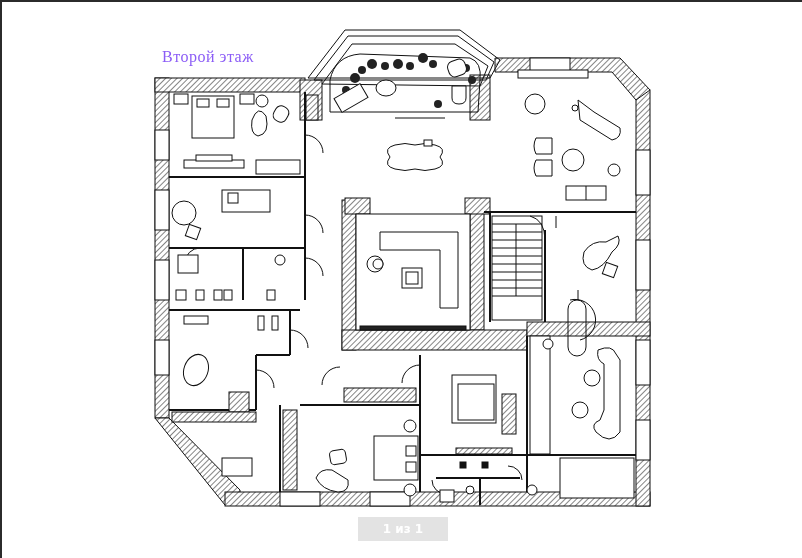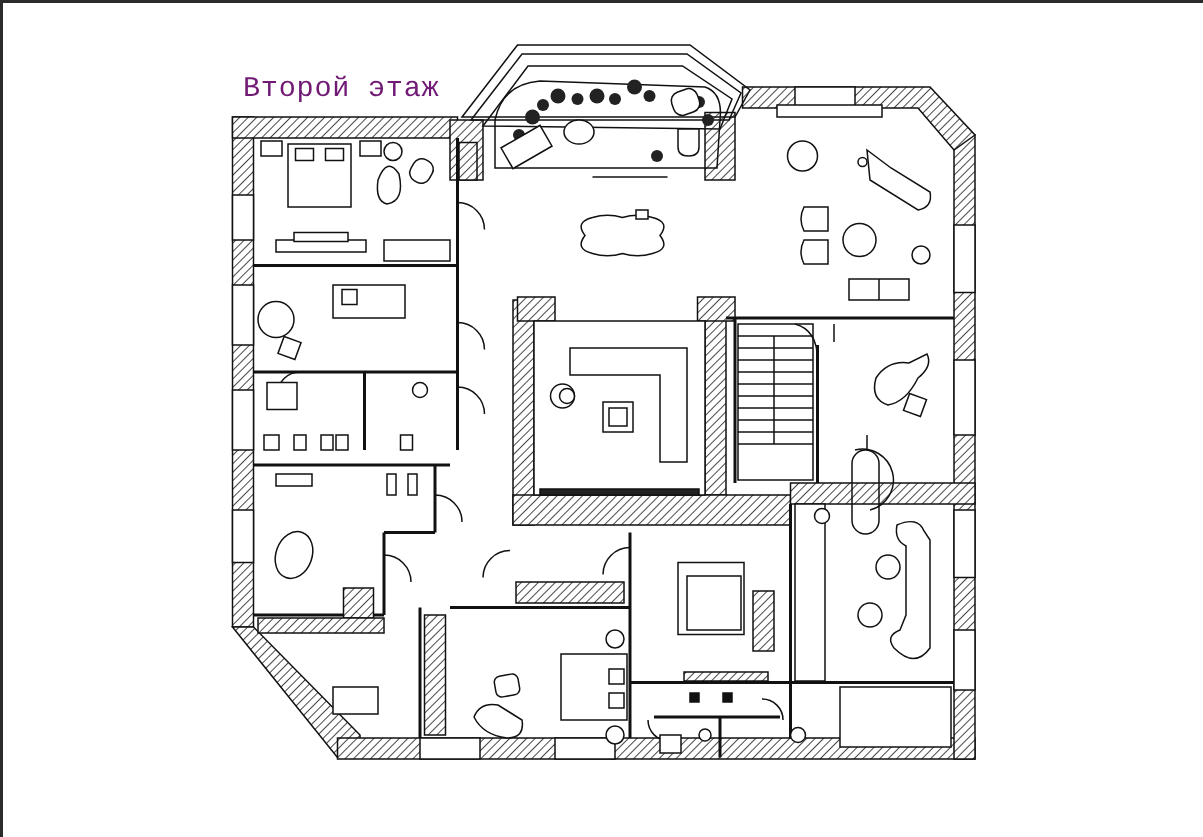--- a/index.html
+++ b/index.html
@@ -1,20 +1,20 @@
 <!DOCTYPE html>
 <html><head>
 <meta charset="utf-8">
 <style>
   html, body { margin:0; padding:0; }
   body { width:802px; height:558px; background:#ffffff; position:relative; overflow:hidden; font-family:"DejaVu Sans", sans-serif; }
   .frame-top { position:absolute; left:0; top:0; width:802px; height:2px; background:#2b2b2b; }
   .frame-left { position:absolute; left:0; top:0; width:2px; height:558px; background:#2b2b2b; }
   .page { position:absolute; left:2px; top:2px; width:800px; height:556px; background:#ffffff; }
-  .floor-title { position:absolute; left:160px; top:46px; font-size:19px; color:#701a75; letter-spacing:0.5px; font-family:Liberation Mono, monospace; }
+  .floor-title { position:absolute; left:160px; top:46px; font-size:16px; color:#8b5cf6; letter-spacing:0.5px; font-family:Liberation Serif, serif; }
   svg.plan { position:absolute; left:0; top:0; }
   .page-counter { position:absolute; left:356px; top:515px; width:90px; height:24px; background:rgba(225,225,225,0.92); color:#ffffff; font-size:12px; font-weight:bold; text-align:center; line-height:24px; }
 </style>
 </head>
 <body>
 
 <div class="frame-top"></div>
 <div class="frame-left"></div>
 
 <div class="page">
@@ -255,13 +255,14 @@
       <rect x="560" y="458" width="74" height="40"></rect>
     </g>
 
     <g fill="#fff" stroke="#111" stroke-width="1">
       <rect x="440" y="490" width="14" height="12"></rect>
       <circle cx="470" cy="490" r="4"></circle>
       <circle cx="532" cy="490" r="5"></circle>
     </g>
   </svg>
 
+  <div class="page-counter">1 из 1</div>
 </div>
 
 </body></html>

